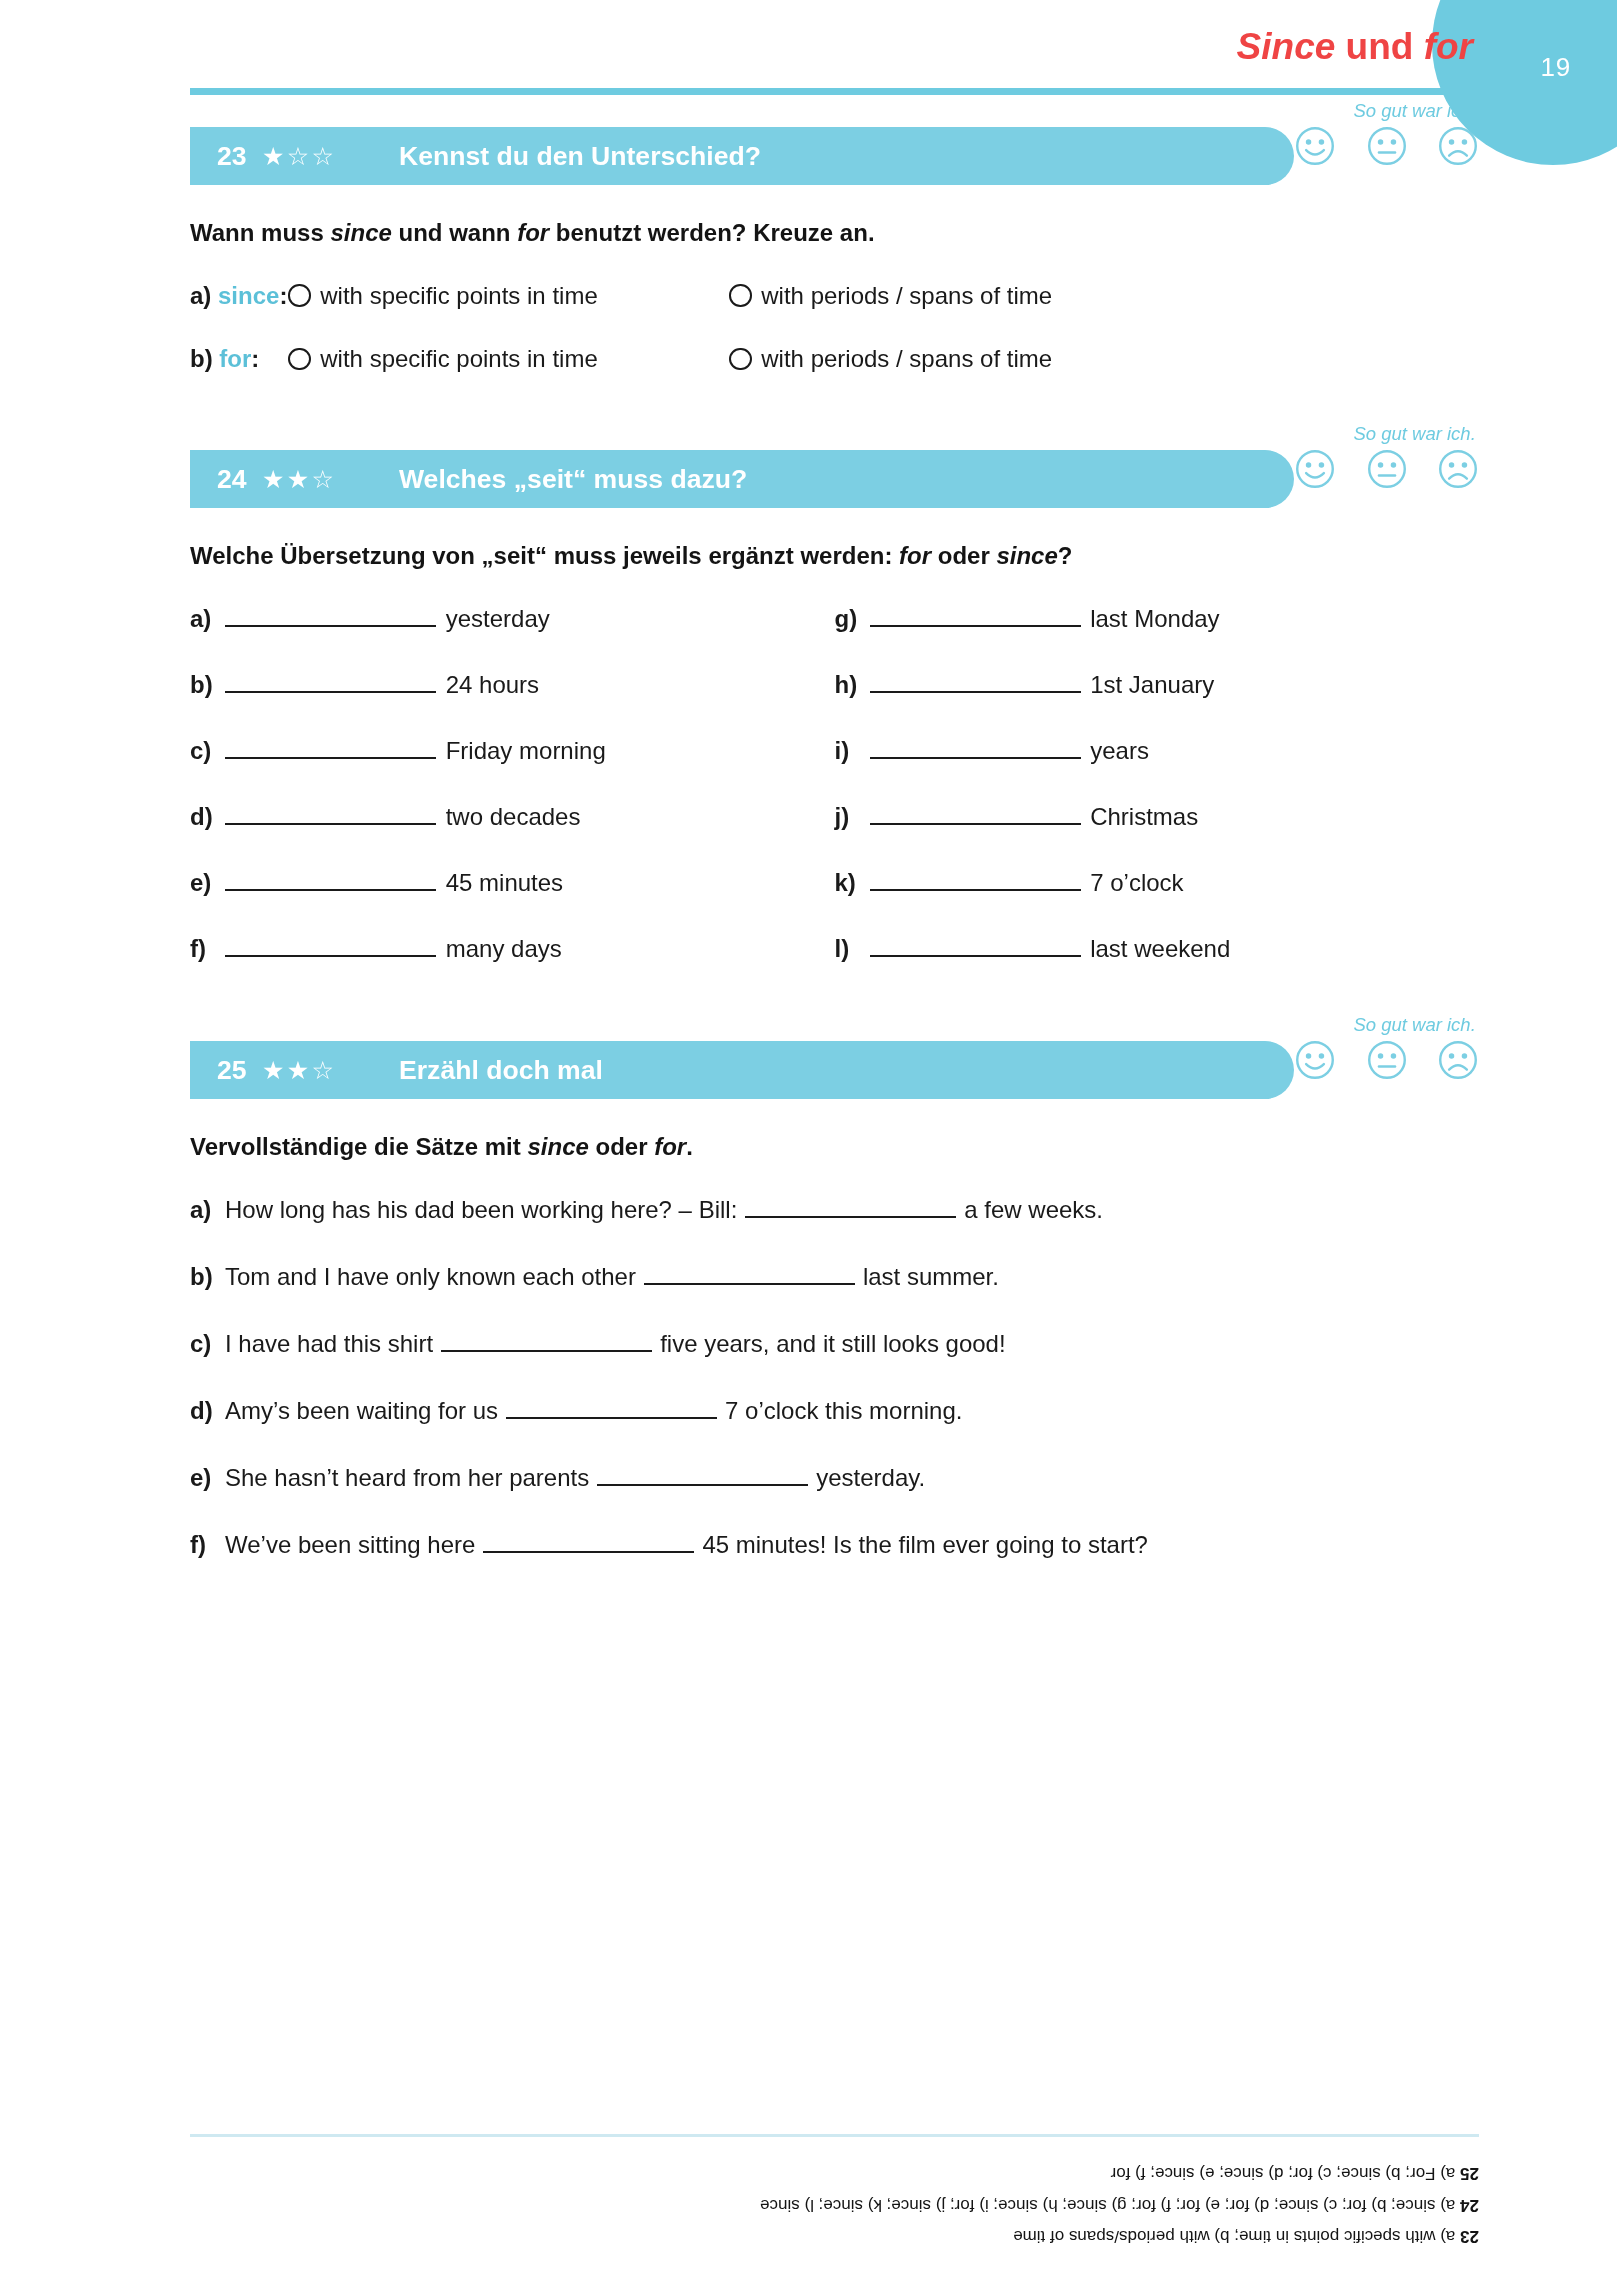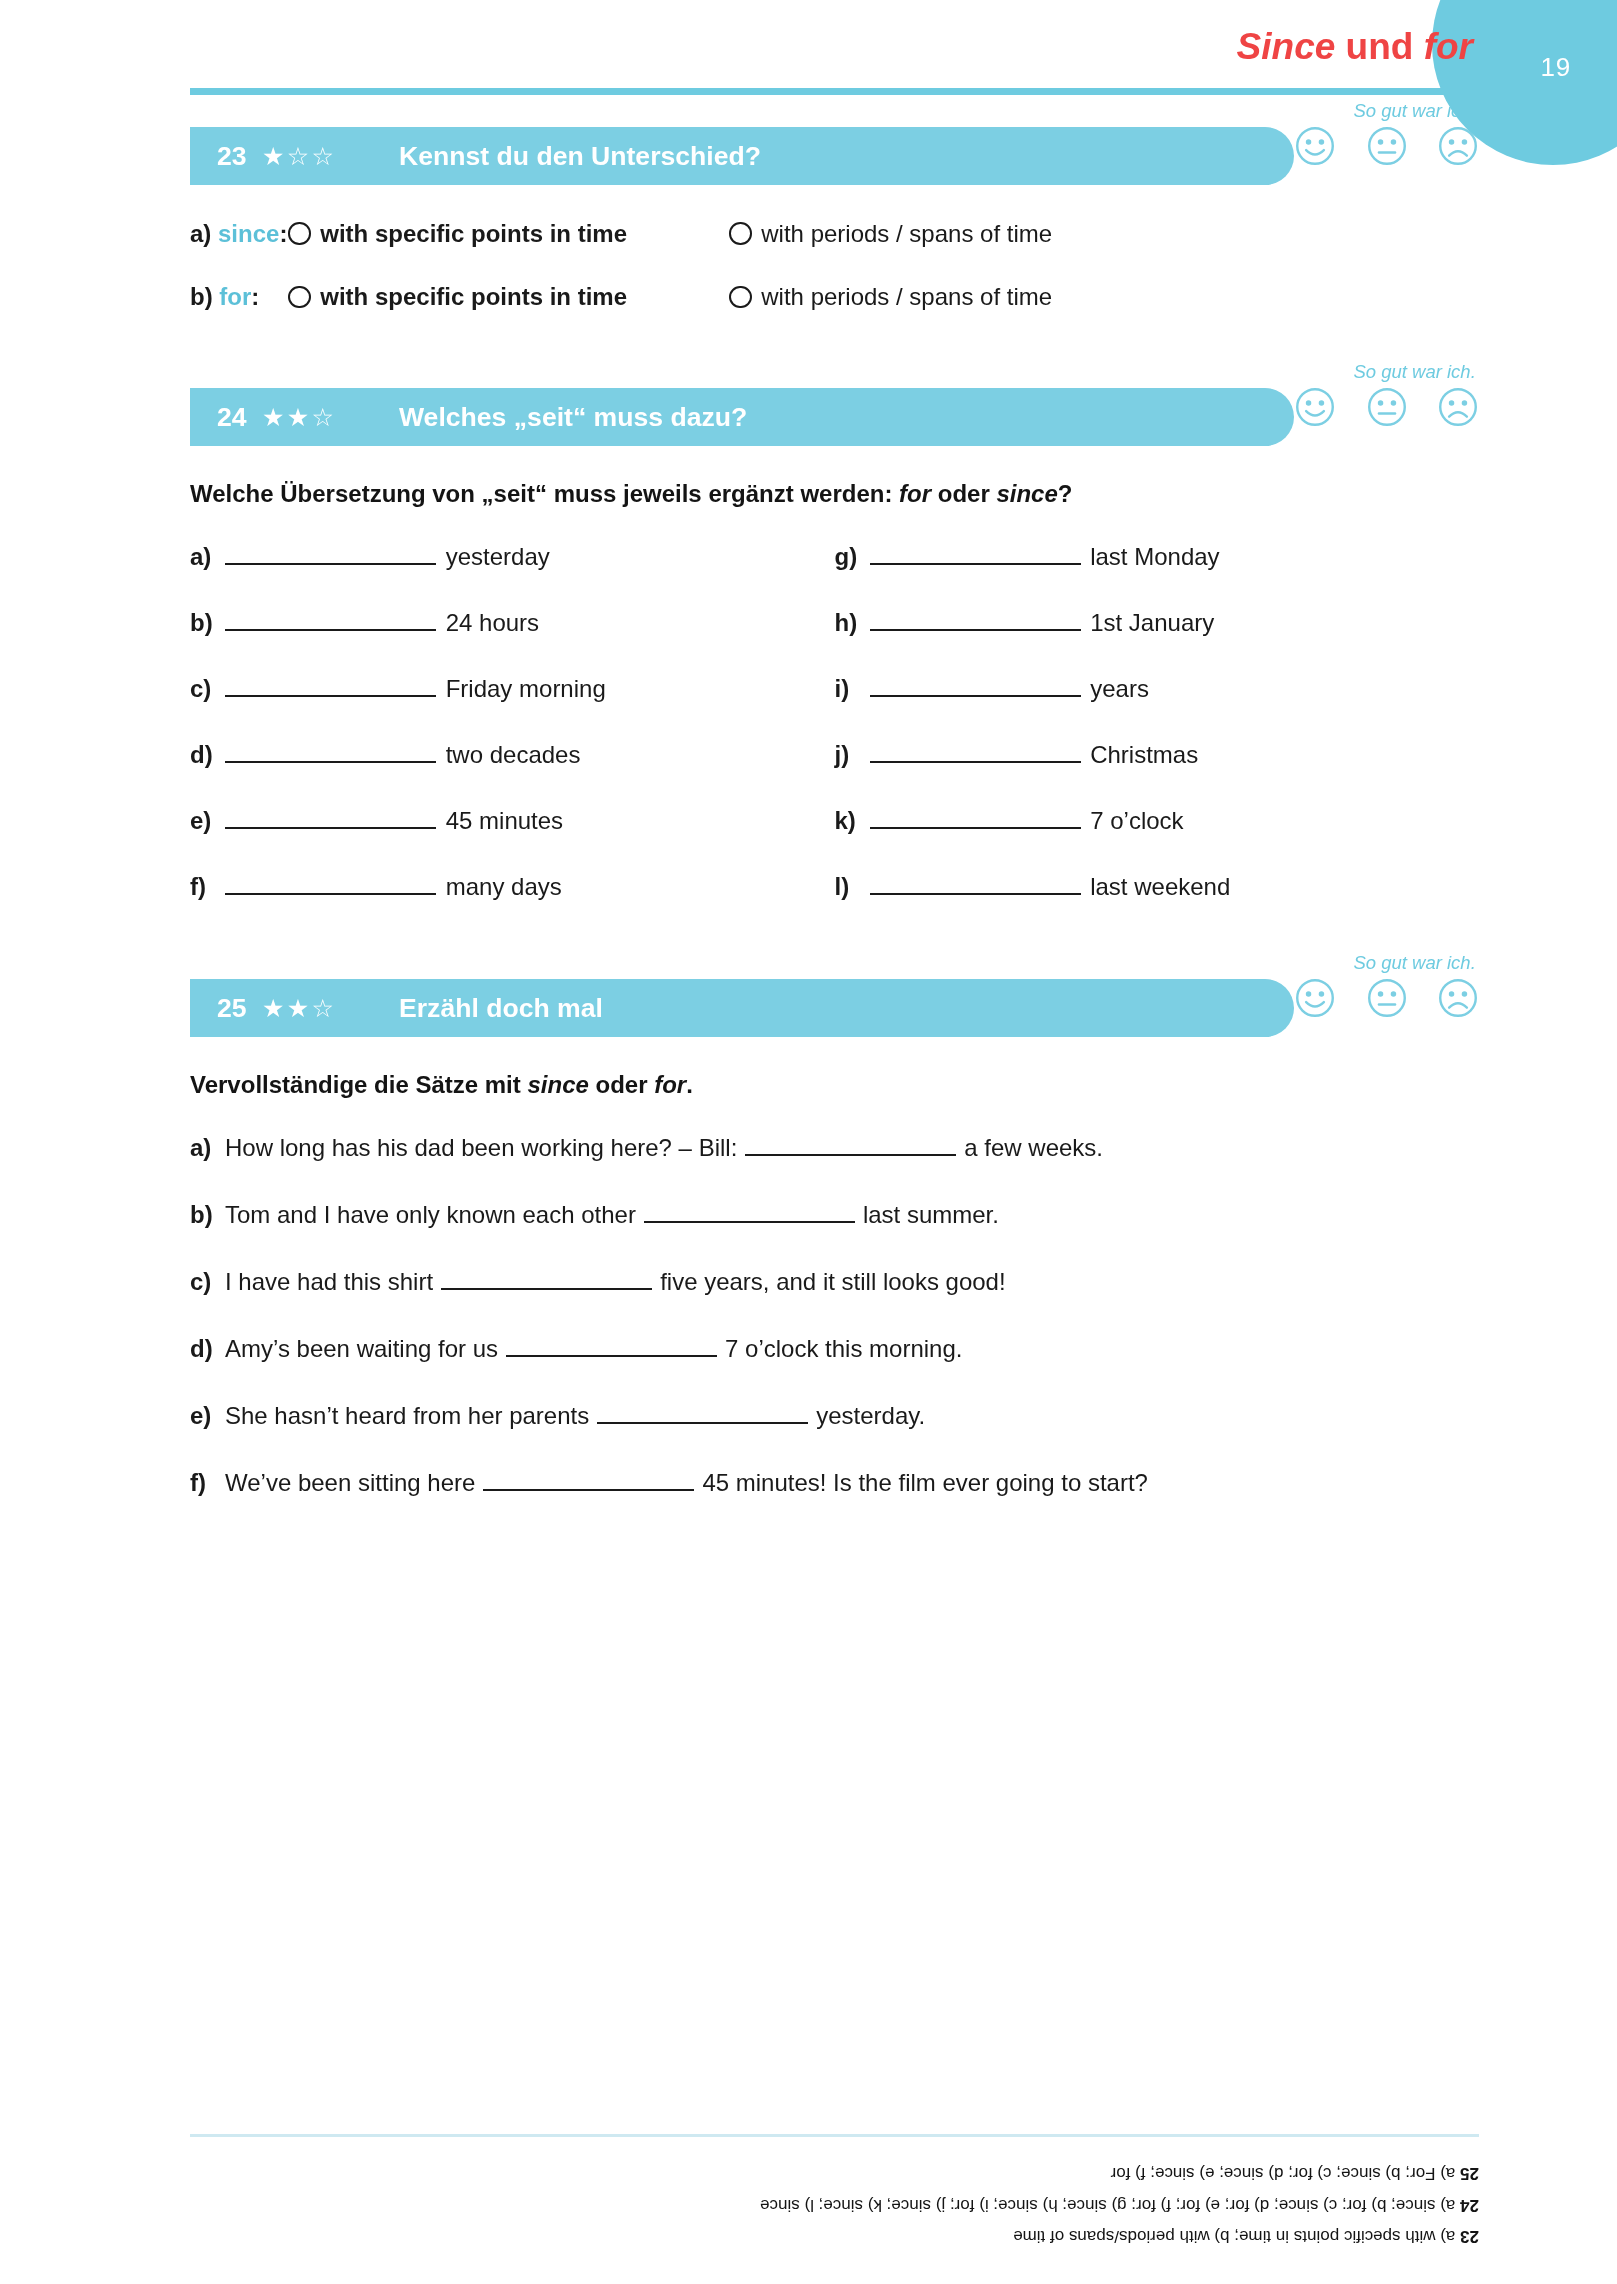--- a/index.html
+++ b/index.html
@@ -153,21 +153,21 @@
   }
   .rr-label {
     font-weight: 700;
     width: 98px;
     flex: none;
   }
   .rr-opt {
     display: flex;
     align-items: baseline;
   }
-  .rr-opt.first { width: 441px; flex: none; font-weight: bold; }
+  .rr-opt.first { width: 441px; flex: none; }
   .radio-circle {
     display: inline-block;
     width: 22.6px;
     height: 22.6px;
     border: 2.4px solid #1a1a1a;
     border-radius: 50%;
     margin-right: 9.7px;
     flex: none;
     position: relative;
     top: 3.2px;
@@ -290,20 +290,23 @@
                 <circle cx="26" cy="26" r="22" fill="none" stroke="#7ccfe3" stroke-width="3"></circle>
                 <circle cx="18" cy="21" r="3.4" fill="#7ccfe3"></circle>
                 <circle cx="34" cy="21" r="3.4" fill="#7ccfe3"></circle>
                 <path d="M15 38 Q26 27 37 38" fill="none" stroke="#7ccfe3" stroke-width="3" stroke-linecap="round"></path>
               </svg>
           </span>
         </div>
       </div>
     </div>
 
+    <div class="instruction">
+      <span>Wann muss </span><span class="it">since</span><span> und wann </span><span class="it">for</span><span> benutzt werden? Kreuze an.</span>
+    </div>
 
     <div class="radio-rows">
       <div class="radio-row">
         <span class="rr-label"><span>a)</span> <span class="teal">since</span><span>:</span></span>
         <span class="rr-opt first">
           <span class="radio-circle"></span>
           <span>with specific points in time</span>
         </span>
         <span class="rr-opt">
           <span class="radio-circle"></span>

